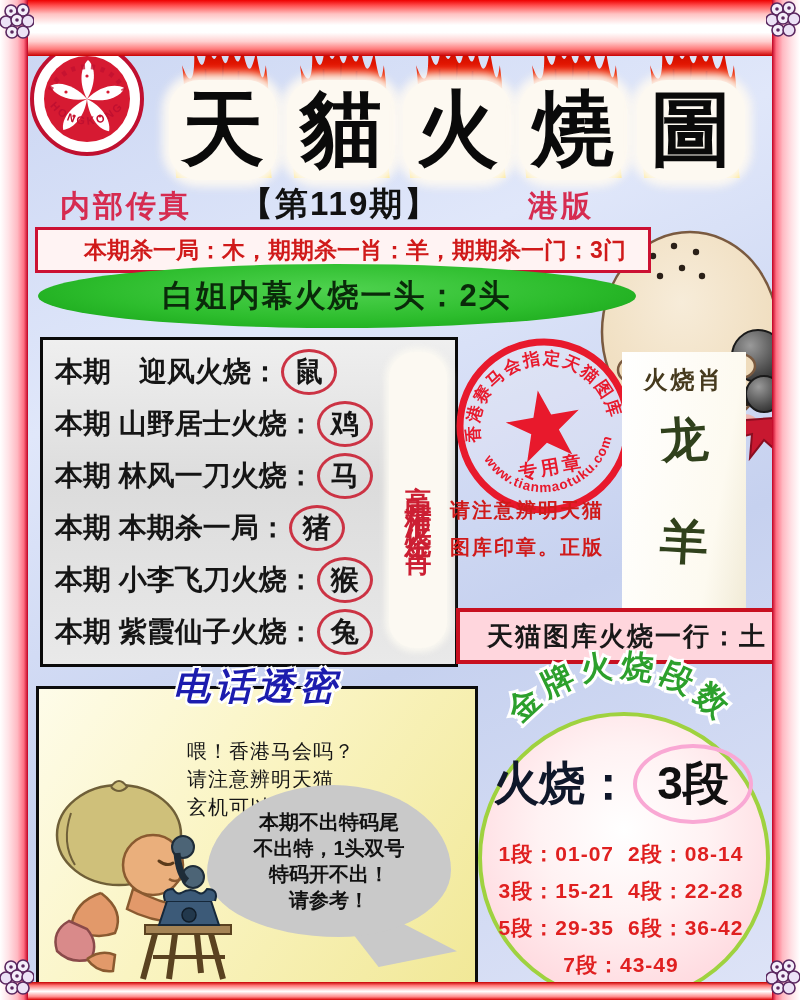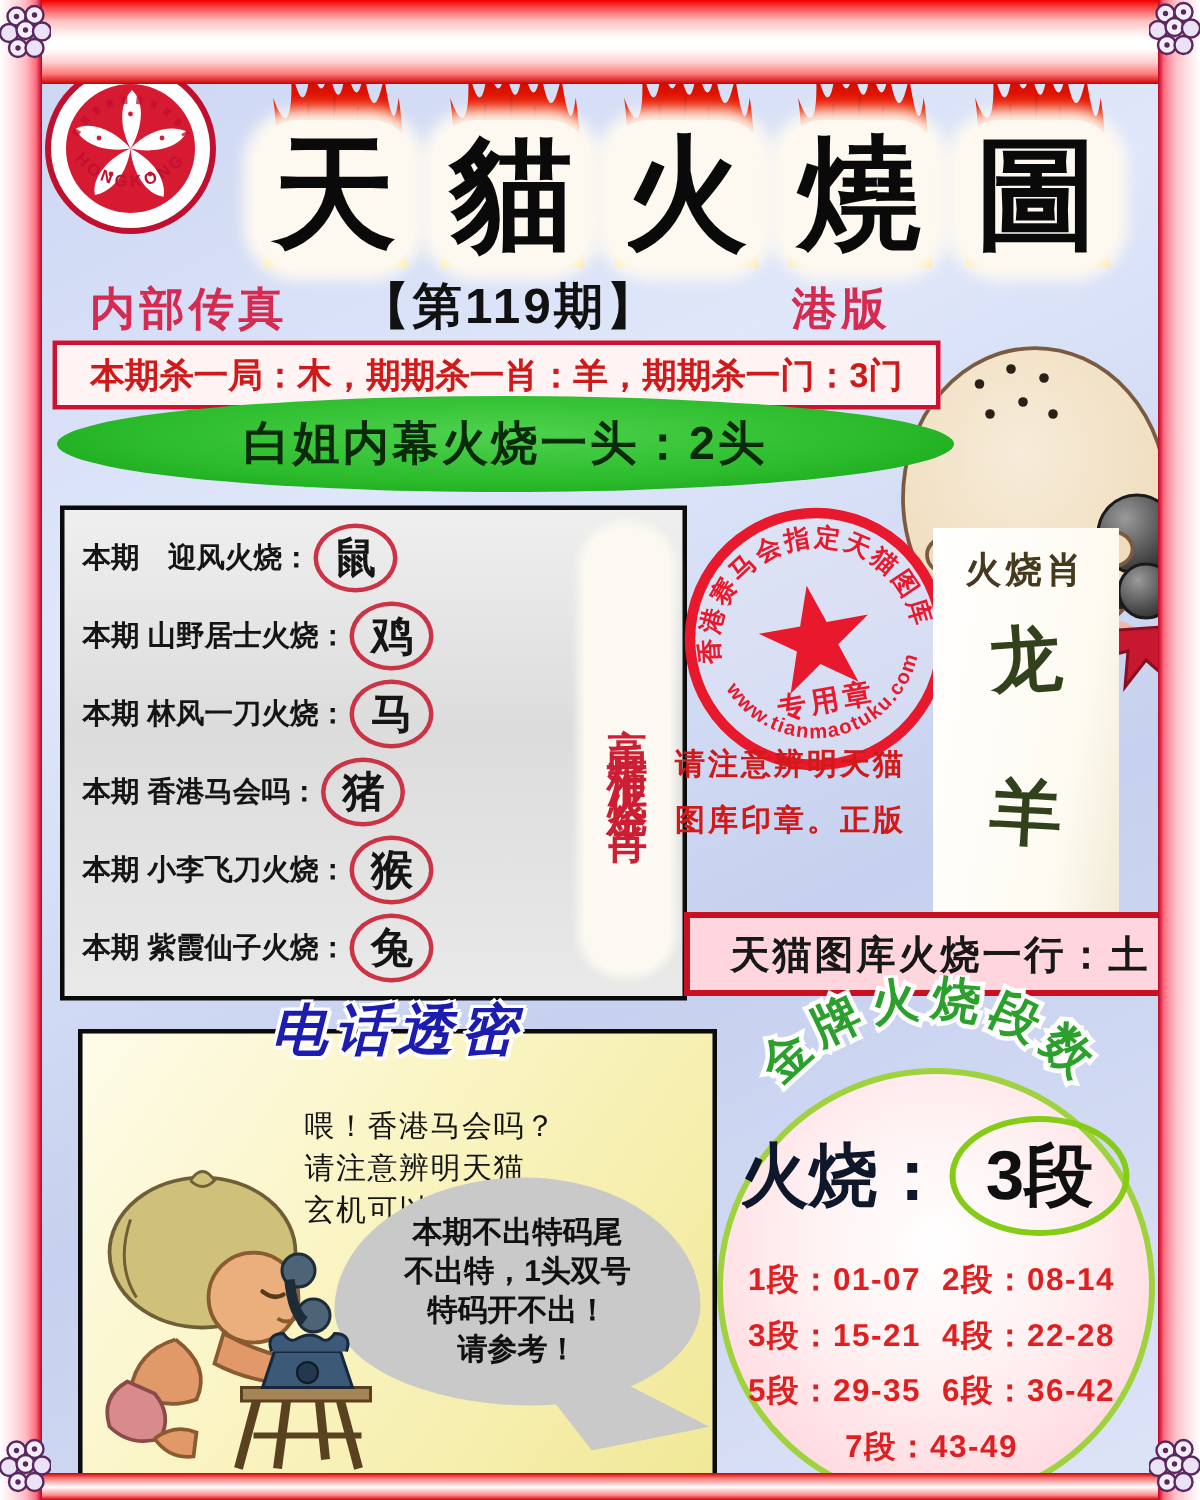--- a/index.html
+++ b/index.html
@@ -27,32 +27,32 @@
   .char-unit svg.flame{position:absolute;left:2px;top:-8px;width:110px;height:146px;}
   .char-blob{position:absolute;left:3px;top:36px;width:108px;height:100px;background:#fdf9f1;
      border-radius:30px;box-shadow:0 0 9px 7px rgba(253,249,241,.96);
      display:flex;align-items:center;justify-content:center;}
   .char-blob span{font-size:82px;font-weight:900;color:#0a0a0a;font-family:"Liberation Serif",serif;line-height:1;}
   .sub-label{position:absolute;z-index:3;font-weight:900;}
   .sub-red{color:#d62b50;font-size:30px;letter-spacing:3px;}
   .sub-issue{color:#111;font-size:33px;letter-spacing:2px;}
   
   .kill-box{position:absolute;left:35px;top:227px;width:586px;height:40px;z-index:3;
-     background:#fff3f3;border:3px solid #cc1133;display:flex;align-items:center;justify-content:center;}
+     background:#fff3f3;border:3px solid #cc1133;display:flex;align-items:center;justify-content:center;padding-left:24px;}
   .kill-box span{color:#d01a1a;font-size:23px;font-weight:900;white-space:nowrap;}
   .green-ellipse{position:absolute;left:38px;top:264px;width:598px;height:64px;z-index:3;
      border-radius:50%;background:radial-gradient(ellipse at 50% 40%,#4fd24f 0%,#2dbd2d 55%,#14a014 100%);
      display:flex;align-items:center;justify-content:center;}
   .green-ellipse span{color:#0a2a0a;font-size:31px;font-weight:900;letter-spacing:2px;white-space:nowrap;}
   
   .list-box{position:absolute;left:40px;top:337px;width:412px;height:324px;z-index:3;
      border:3px solid #0a0a0a;background:linear-gradient(180deg,#efefef 0%,#dcdcdc 45%,#e9e9e9 100%);}
   .list-rows{position:absolute;left:12px;top:6px;right:76px;bottom:6px;display:flex;flex-direction:column;justify-content:space-around;}
   .list-row{display:flex;align-items:center;white-space:nowrap;}
-  .list-row .lbl{font-size:19px;font-weight:900;color:#151515;}
+  .list-row .lbl{font-size:28px;font-weight:900;color:#151515;}
   .zodiac-pill{display:inline-flex;align-items:center;justify-content:center;min-width:42px;height:40px;
      margin-left:2px;border:3px solid #cc3344;border-radius:50%;font-size:28px;font-weight:900;color:#151515;padding:0 4px;}
   .side-note{position:absolute;right:8px;top:12px;width:58px;height:296px;background:#fcf9f2;
      border-radius:26px;box-shadow:0 0 6px 4px rgba(252,249,242,.9);
      display:flex;align-items:center;justify-content:center;}
   .side-note span{writing-mode:vertical-rl;font-size:27px;font-weight:900;color:#cc1f33;letter-spacing:9px;}
   
   .stamp{position:absolute;left:452px;top:334px;width:184px;height:184px;z-index:3;transform:rotate(-10deg);}
   .stamp-note{position:absolute;left:450px;top:492px;width:190px;z-index:3;}
   .stamp-note div{color:#d01a1a;font-size:20px;font-weight:900;line-height:37px;letter-spacing:2px;white-space:nowrap;}
@@ -66,43 +66,43 @@
      color:#463a1e;letter-spacing:3px;}
   .scroll-z{position:absolute;left:0;right:0;text-align:center;font-size:48px;font-weight:900;
      color:#30411c;font-family:"Liberation Serif",serif;}
   .scroll-z.z0{top:56px;transform:rotate(-4deg);}
   .scroll-z.z1{top:158px;transform:rotate(3deg);}
   
   .row-box{position:absolute;left:456px;top:608px;width:334px;height:48px;z-index:3;
      background:#ffd6dd;border:4px solid #c81020;display:flex;align-items:center;justify-content:center;}
   .row-box span{color:#181818;font-size:26px;font-weight:900;letter-spacing:2px;white-space:nowrap;}
   
-  .phone-panel{position:absolute;left:52px;top:686px;width:420px;height:296px;z-index:3;
-     border:3px solid #0c0c0c;background:linear-gradient(125deg,#fefce9 0%,#faf4c2 45%,#f1e897 100%);}
+  .phone-panel{position:absolute;left:36px;top:686px;width:420px;height:296px;z-index:3;
+     border:3px solid #0c0c0c;background:linear-gradient(125deg,#fefce9 0%,#faf4c2 45%,#f1e897 100%);padding-left:16px;}
   .phone-title{position:absolute;left:50%;top:-27px;transform:translateX(-50%);z-index:4;
      font-size:37px;font-weight:900;font-style:italic;color:#1c1cae;letter-spacing:5px;white-space:nowrap;
      text-shadow:-2px -2px 0 #fff,2px -2px 0 #fff,-2px 2px 0 #fff,2px 2px 0 #fff,0 3px 0 #fff,3px 0 0 #fff;}
   .phone-q{position:absolute;left:148px;top:28px;font-family:"Liberation Serif",serif;
      font-size:20px;color:#161616;line-height:28px;letter-spacing:1px;white-space:nowrap;margin-top:20px;}
   .bubble{position:absolute;left:168px;top:96px;width:244px;height:152px;background:#c9c9c9;
      border-radius:52% 48% 46% 54% / 58% 56% 44% 42%;display:flex;flex-direction:column;
      align-items:center;justify-content:center;z-index:2;}
   .bubble div{font-size:20px;font-weight:900;color:#111;line-height:26px;white-space:nowrap;}
   .bubble-tail{position:absolute;left:306px;top:206px;width:112px;height:72px;background:#c9c9c9;
      clip-path:polygon(2% 0,100% 78%,30% 100%,0 40%);z-index:1;}
   .baby{position:absolute;left:2px;bottom:0;width:210px;height:212px;z-index:2;}
   
   .seg-circle{position:absolute;left:478px;top:712px;width:284px;height:284px;z-index:2;border-radius:50%;
      border:4px solid #9fd23f;
      background:radial-gradient(circle at 50% 40%,#ffffff 0%,#fff2f3 38%,#ffdde2 72%,#ffd0d8 100%);}
   .seg-arc{position:absolute;left:466px;top:650px;width:308px;height:140px;z-index:3;}
   .fire-line{position:absolute;left:488px;top:744px;width:270px;z-index:3;display:flex;
      align-items:center;justify-content:center;white-space:nowrap;}
   .fire-line .fl-label{font-size:46px;font-weight:900;color:#0f172a;}
-  .fire-value{display:inline-flex;align-items:center;justify-content:flex-end;border:4px solid #84cc16;
+  .fire-value{display:inline-flex;align-items:center;justify-content:flex-end;border:4px solid #f9a8d4;
      border-radius:50%;padding:0 20px;height:72px;margin-left:2px;}
   .fire-value span{font-size:46px;font-weight:900;color:#101010;}
   .ranges{position:absolute;left:474px;top:836px;width:294px;z-index:3;text-align:center;}
   .ranges .rline{line-height:35px;white-space:nowrap;}
   .ranges span{color:#e02020;font-size:21px;font-weight:900;letter-spacing:1px;margin:0 7px;}
 </style>
 </head>
 <body>
 
 <div class="page">
@@ -241,21 +241,21 @@
       </div>
       <div class="list-row">
         <span class="lbl">本期 山野居士火烧：</span>
         <span class="zodiac-pill">鸡</span>
       </div>
       <div class="list-row">
         <span class="lbl">本期 林风一刀火烧：</span>
         <span class="zodiac-pill">马</span>
       </div>
       <div class="list-row">
-        <span class="lbl">本期 香港马会吗：</span>
+        <span class="lbl">本期 本期杀一局：</span>
         <span class="zodiac-pill">猪</span>
       </div>
       <div class="list-row">
         <span class="lbl">本期 小李飞刀火烧：</span>
         <span class="zodiac-pill">猴</span>
       </div>
       <div class="list-row">
         <span class="lbl">本期 紫霞仙子火烧：</span>
         <span class="zodiac-pill">兔</span>
       </div>

